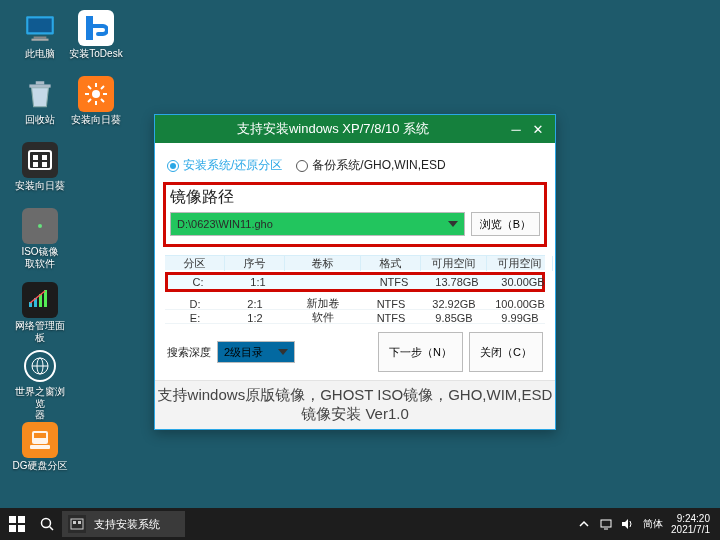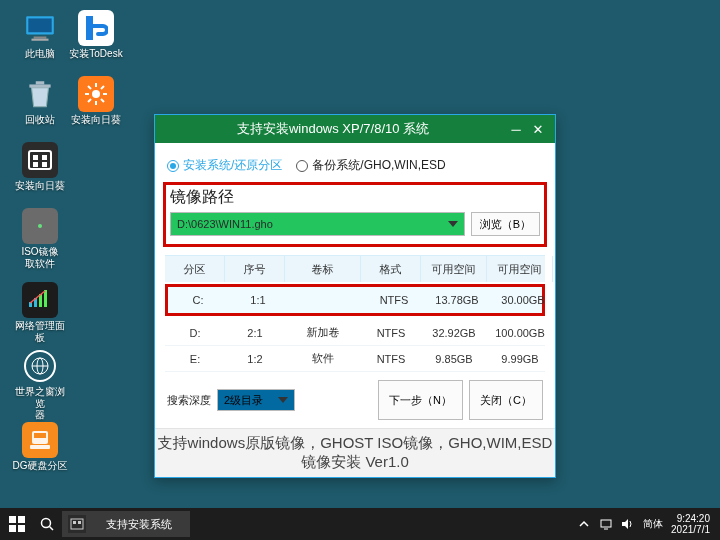--- a/index.html
+++ b/index.html
@@ -40,21 +40,21 @@
   .radio.unselected .rlabel { color: #222; }
 
   .path-block { border: 3px solid #cf0700; padding: 2px 4px 8px; margin: 0 -2px 8px; }
   .path-label { font-size: 16px; color: #222; margin-bottom: 4px; }
   .path-row { display: flex; gap: 6px; }
   .path-input-wrap { flex: 1; border: 1px solid #bbb; height: 24px; display: flex; align-items: center; padding: 0 6px; background: #22c55e; font-size: 11px; color: #2a2a2a; }
   .path-input-wrap .caret { margin-left: auto; }
   .browse-btn { border: 1px solid #bbb; height: 24px; padding: 0 8px; font-size: 11px; background: #fbfbfb; cursor: pointer; }
 
   .grid { border-top: 1px solid #d6eef9; font-size: 11px; }
-  .grid .row { display: grid; grid-template-columns: 60px 60px 76px 60px 66px 66px; height: 26px; }
+  .grid .row { display: grid; grid-template-columns: 60px 60px 76px 60px 66px 66px; height: 14px; }
   .grid .row > div { display: flex; align-items: center; justify-content: center; color: #333; }
   .grid .hdr { background: #eaf6fc; color: #222; }
   .grid .hdr > div { border-right: 1px solid #d6eef9; }
   .grid .sel-wrap { border: 3px solid #cf0700; margin: 2px 0 4px; }
   .grid .sel-wrap .row { background: #f0fbff; }
   .grid .body .row { border-bottom: 1px solid #eef4f7; }
 
   .bottom-row { display: flex; align-items: center; gap: 6px; font-size: 11px; padding: 8px 2px 2px; }
   .search-label { color: #222; }
   .depth-select { border: 1px solid #bbb; height: 22px; width: 78px; display: flex; align-items: center; padding: 0 6px; font-size: 11px; background: #0369a1; cursor: pointer; }
@@ -62,21 +62,21 @@
   .spacer { flex: 1; }
   .dlg-btn { border: 1px solid #bbb; height: 40px; padding: 0 10px; font-size: 11px; background: #fbfbfb; cursor: pointer; }
 
   .footer-note { background: #f3f3f3; border-top: 1px solid #e3e3e3; font-size: 15px; text-align: center; color: #444; padding: 5px 0; }
 
   
   .taskbar { position: absolute; left: 0; right: 0; bottom: 0; height: 32px; background: #1d1d1d; display: flex; align-items: center; color: #fff; font-size: 10px; }
   .start { width: 34px; height: 32px; display: flex; align-items: center; justify-content: center; cursor: pointer; }
   .start svg { width: 16px; height: 16px; }
   .task-search { width: 26px; height: 32px; display: flex; align-items: center; justify-content: center; cursor: pointer; }
-  .task-item { display: flex; align-items: center; gap: 20px; height: 26px; margin: 3px 2px; padding: 0 18px 0 6px; background: #3a3a3a; cursor: pointer; font-size: 11px; }
+  .task-item { display: flex; align-items: center; gap: 8px; height: 26px; margin: 3px 2px; padding: 0 25px 0 6px; background: #3a3a3a; cursor: pointer; font-size: 11px; }
   .task-item .ico-small { width: 18px; height: 18px; background: #2b2b2b; display: flex; align-items: center; justify-content: center; }
   .tray { margin-left: auto; display: flex; align-items: center; gap: 8px; padding: 0 10px; }
   .tray .clock { text-align: right; line-height: 1.1; font-size: 10px; }
   .tray .tico { width: 14px; height: 14px; display: flex; align-items: center; justify-content: center; }
   .caret { width: 0; height: 0; border-left: 5px solid transparent; border-right: 5px solid transparent; border-top: 6px solid #333; }
 </style>
 </head>
 <body>
 
 <div class="desktop-icon" style="left:12px;top:10px">

